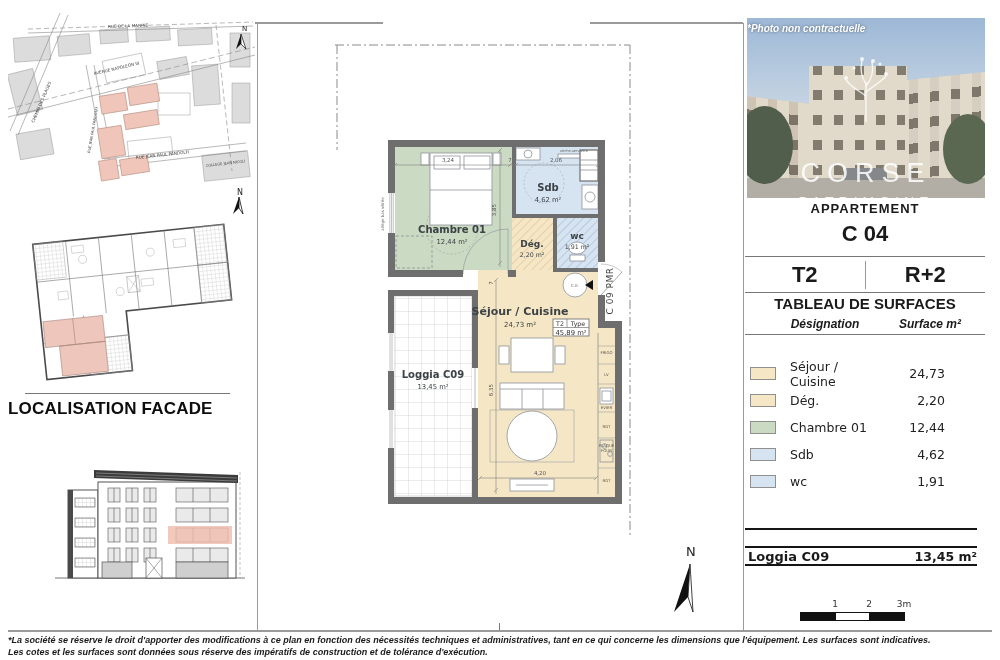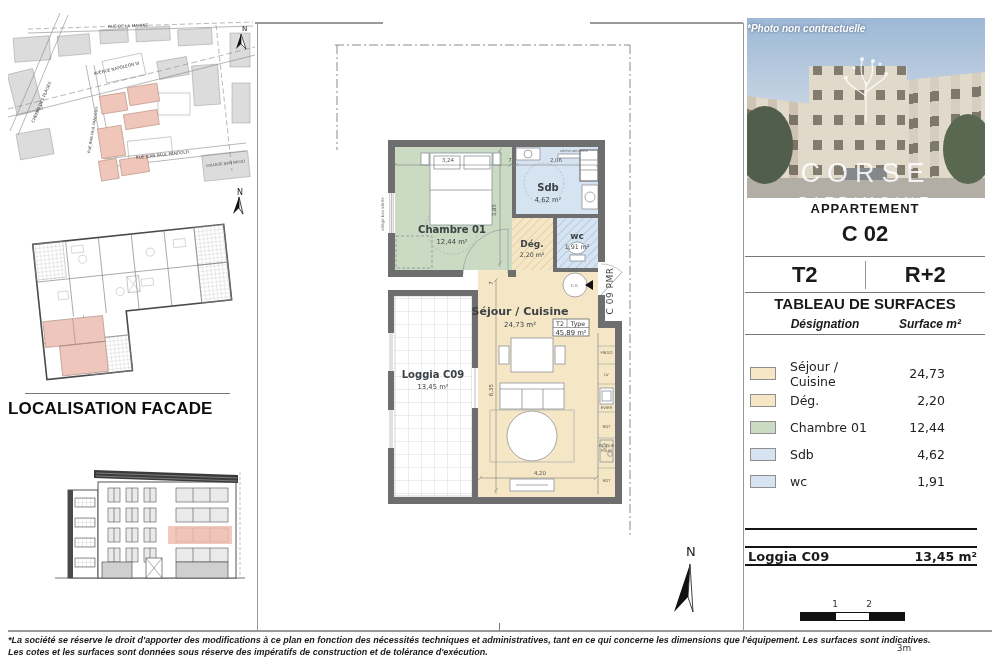--- a/index.html
+++ b/index.html
@@ -394,21 +394,21 @@
           <circle cx="18" cy="16" r="1.6"></circle>
           <circle cx="44" cy="12" r="1.6"></circle>
       </g>
     </svg>
     <div class="wm" style="top:104px;font-size:27px;letter-spacing:7px;">CORSE</div>
     <div class="wm" style="top:140px;font-size:14px;letter-spacing:5px;">PATRIMOINE</div>
     <div class="caption">*Photo non contractuelle</div>
   </div>
 
   <div class="abs rp-center" style="left:745px;top:201px;font-weight:bold;font-size:13px;letter-spacing:1px;">APPARTEMENT</div>
-  <div class="abs rp-center" style="left:745px;top:221px;font-weight:bold;font-size:22px;">C 02</div>
+  <div class="abs rp-center" style="left:745px;top:221px;font-weight:bold;font-size:22px;">C 04</div>
 
   <div class="thinline" style="left:745px;top:256px;width:240px;"></div>
   <div class="abs" style="left:745px;top:258px;width:240px;height:33px;display:flex;align-items:center;">
     <div style="flex:1;text-align:center;font-weight:bold;font-size:22px;">T2</div>
     <div style="width:1px;height:28px;background:#999;"></div>
     <div style="flex:1;text-align:center;font-weight:bold;font-size:22px;">R+2</div>
   </div>
   <div class="thinline" style="left:745px;top:292px;width:240px;"></div>
 
   <div class="abs rp-center" style="left:745px;top:295px;font-weight:bold;font-size:15px;">TABLEAU DE SURFACES</div>
@@ -447,21 +447,21 @@
   <div class="blackline" style="left:745px;top:528px;width:232px;"></div>
   <div class="blackline" style="left:745px;top:546px;width:232px;"></div>
   <div class="abs goth totrow" style="left:748px;top:548px;width:229px;height:16px;">
     <span style="flex:1;font-weight:bold;font-size:13px;">Loggia C09</span>
     <span style="font-weight:bold;font-size:12.5px;">13,45 m²</span>
   </div>
   <div class="blackline" style="left:745px;top:564px;width:232px;"></div>
 
   <div class="abs goth" style="left:827px;top:599px;width:16px;text-align:center;font-size:9px;color:#333;">1</div>
   <div class="abs goth" style="left:861px;top:599px;width:16px;text-align:center;font-size:9px;color:#333;">2</div>
-  <div class="abs goth" style="left:891px;top:599px;width:26px;text-align:center;font-size:9px;color:#333;margin-top:44px;">3m</div>
+  <div class="abs goth" style="left:891px;top:599px;width:26px;text-align:center;font-size:9px;color:#333;">3m</div>
   <div class="abs" style="left:800px;top:612px;width:105px;height:9px;display:flex;">
     <div style="width:35px;background:#111;"></div>
     <div style="width:35px;background:#fff;border:1.5px solid #111;box-sizing:border-box;"></div>
     <div style="width:35px;background:#111;"></div>
   </div>
 
   <div class="hline" style="left:8px;top:630px;width:984px;"></div>
   <div class="vline" style="left:499px;top:623px;height:7px;background:#777;"></div>
   <div class="abs footer" style="left:8px;top:647px;">Les cotes et les surfaces sont données sous réserve des impératifs de construction et de tolérance d'exécution.</div>
   <div class="abs footer" style="left:8px;top:635px;">*La société se réserve le droit d'apporter des modifications à ce plan en fonction des nécessités techniques et administratives, tant en ce qui concerne les dimensions que l'équipement. Les surfaces sont indicatives.</div>

